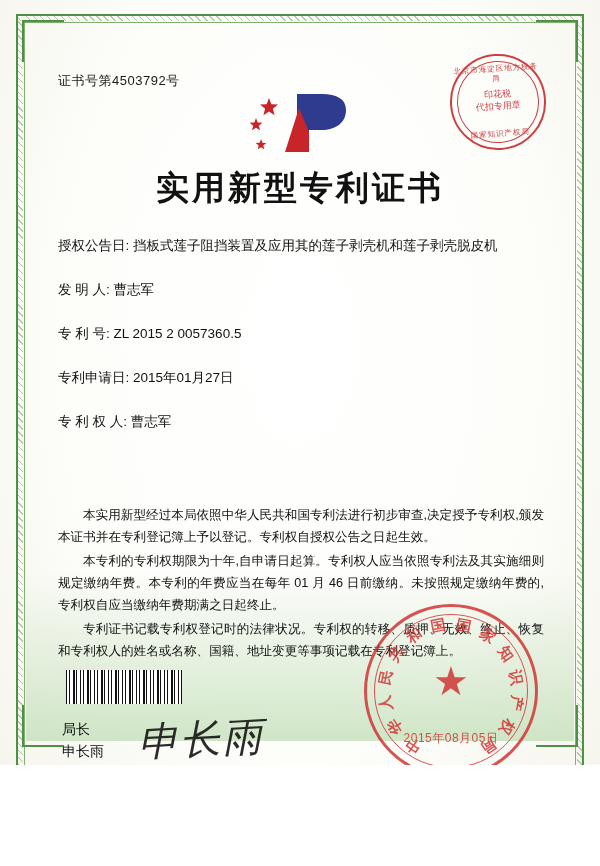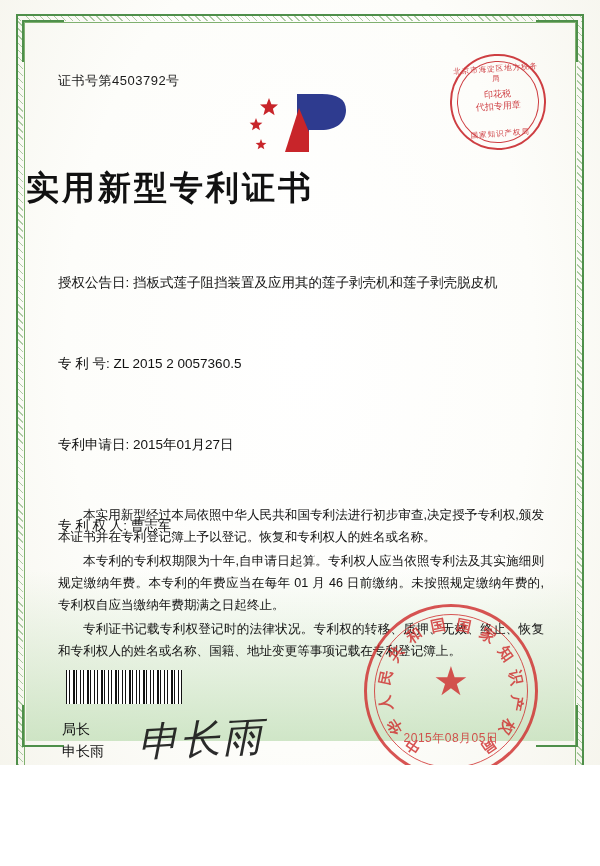--- a/index.html
+++ b/index.html
@@ -134,20 +134,21 @@
     left: 0; top: 62px;
     width: 548px;
     height: 74px;
   }
   .logo svg { display: block; margin: 0 auto; }
 
   .title {
     position: absolute;
     left: 0; top: 142px;
     width: 548px;
+    text-align: center;
     font-size: 33px;
     font-weight: bold;
     letter-spacing: 3px;
     color: #111;
     font-family: "DejaVu Serif", "Liberation Serif", serif;
   }
 
   .fields {
     position: absolute;
     left: 32px; top: 212px;
@@ -159,21 +160,20 @@
     color: #111;
     line-height: 20px;
     margin-bottom: 24px;
     white-space: nowrap;
   }
   .field-label {
     display: inline-block;
   }
   .field-value {
     display: inline-block;
-    margin-top: 37px;
   }
 
   .body-text {
     position: absolute;
     left: 32px; top: 480px;
     width: 486px;
     font-size: 12.6px;
     line-height: 22px;
     color: #111;
     text-align: justify;
@@ -318,35 +318,39 @@
     </div>
 
     <div class="title">实用新型专利证书</div>
 
     <div class="fields">
       <div class="field-row">
         <span class="field-label">授权公告日:</span>
         <span class="field-value">挡板式莲子阻挡装置及应用其的莲子剥壳机和莲子剥壳脱皮机</span>
       </div>
       <div class="field-row">
+        <span class="field-label">发 明 人:</span>
+        <span class="field-value">曹志军</span>
+      </div>
+      <div class="field-row">
         <span class="field-label">专 利 号:</span>
         <span class="field-value">ZL 2015 2 0057360.5</span>
       </div>
       <div class="field-row">
         <span class="field-label">专利申请日:</span>
         <span class="field-value">2015年01月27日</span>
       </div>
       <div class="field-row">
         <span class="field-label">专 利 权 人:</span>
         <span class="field-value">曹志军</span>
       </div>
     </div>
 
     <div class="body-text">
-      <p>本实用新型经过本局依照中华人民共和国专利法进行初步审查,决定授予专利权,颁发本证书并在专利登记簿上予以登记。恢复和专利权人的姓名或名称。</p>
+      <p>本实用新型经过本局依照中华人民共和国专利法进行初步审查,决定授予专利权,颁发本证书并在专利登记簿上予以登记。专利权自授权公告之日起生效。</p>
       <p>本专利的专利权期限为十年,自申请日起算。专利权人应当依照专利法及其实施细则规定缴纳年费。本专利的年费应当在每年 01 月 46 日前缴纳。未按照规定缴纳年费的,专利权自应当缴纳年费期满之日起终止。</p>
       <p>专利证书记载专利权登记时的法律状况。专利权的转移、质押、无效、终止、恢复和专利权人的姓名或名称、国籍、地址变更等事项记载在专利登记簿上。</p>
     </div>
 
     <div class="barcode"></div>
 
     <div class="signature-block">
       <div>局长</div>
       <div>申长雨</div>
     </div>

